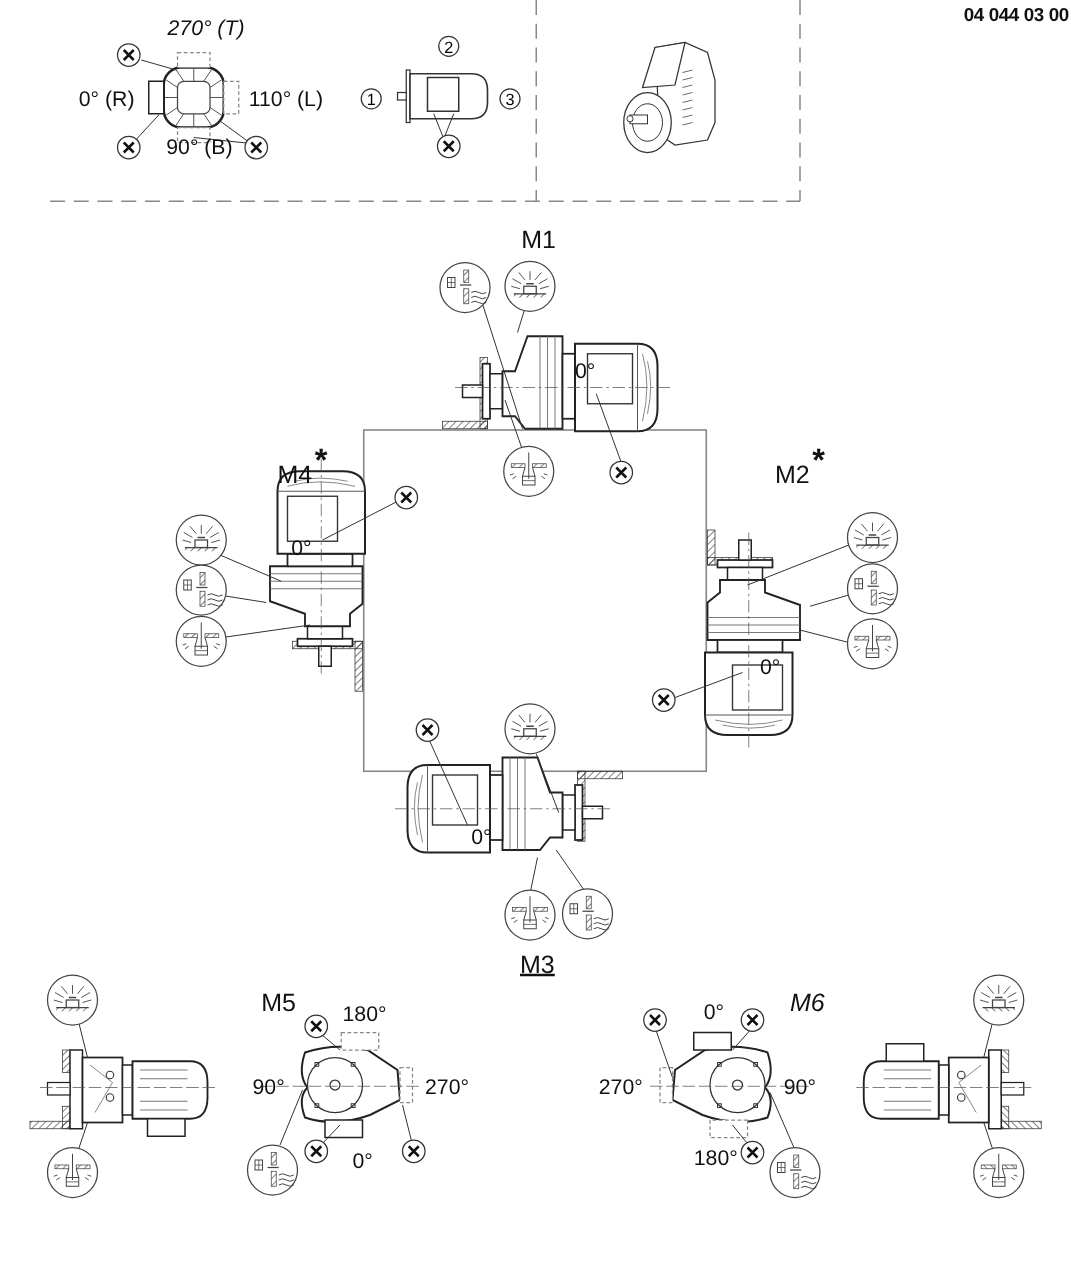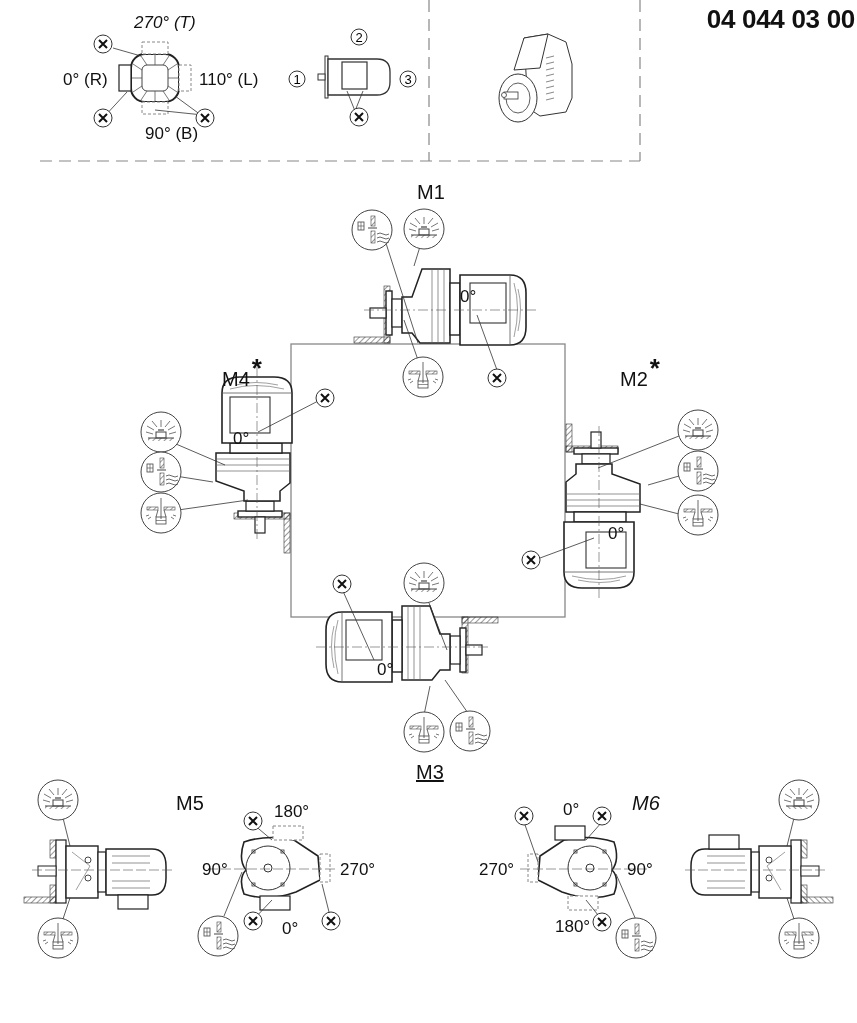--- a/index.html
+++ b/index.html
@@ -1,19 +1,19 @@
 <!DOCTYPE html>
 <html><head>
 <meta charset="utf-8">
 <style>
   html, body { margin: 0; padding: 0; background: #ffffff; }
   body { width: 857px; height: 1023px; position: relative; overflow: hidden;
          font-family: "Liberation Sans", sans-serif; color: #111; }
   #stage { position: absolute; left: 0; top: 0; width: 857px; height: 1023px; }
-  .doc-number { position: absolute; right: 2px; top: 4px; font-weight: bold; font-size: 26px; letter-spacing: -0.3px; }
+  .doc-number { position: absolute; right: 2px; top: 4px; font-weight: bold; font-size: 15px; letter-spacing: -0.3px; }
   .lbl { position: absolute; font-size: 17px; white-space: nowrap; }
   .mlbl { position: absolute; font-size: 20px; white-space: nowrap; }
   .star { font-size: 26px; font-weight: bold; position: relative; top: -9px; margin-left: 2px; }
   .deg { position: absolute; font-size: 17px; }
   svg text { font-family: "Liberation Sans", sans-serif; }
 </style>
 </head>
 <body>
 
 <div id="stage">
@@ -327,32 +327,32 @@
       <use href="#sym-drain" x="58" y="938"></use>
     </g>
   </svg>
 
   
   <div class="doc-number">04 044 03 00</div>
 
   <div class="lbl" style="left:134px; top:13px;font-style:italic;">270° (T)</div>
   <div class="lbl" style="left:63px; top:70px;">0° (R)</div>
   <div class="lbl" style="left:199px; top:70px;">110° (L)</div>
-  <div class="lbl" style="left:133px; top:124px;margin-left:12px;">90° (B)</div>
+  <div class="lbl" style="left:133px; top:108px;">90° (B)</div>
 
   
   <div class="mlbl" style="left:417px; top:181px;">M1</div>
   <div class="mlbl" style="left:592px; top:362px;margin-left:28px;">
     <span>M2</span><span class="star">*</span>
   </div>
   <div class="mlbl" style="left:416px; top:761px;text-decoration:underline;">M3</div>
   <div class="mlbl" style="left:222px; top:362px;">
     <span>M4</span><span class="star">*</span>
   </div>
-  <div class="mlbl" style="left:176px; top:792px;">M5</div>
+  <div class="mlbl" style="left:209px; top:792px;">M5</div>
   <div class="mlbl" style="left:632px; top:792px;font-style:italic;">M6</div>
 
   
   <div class="deg" style="left:460px; top:287px;">0°</div>
   <div class="deg" style="left:608px; top:524px;">0°</div>
   <div class="deg" style="left:377px; top:660px;">0°</div>
   <div class="deg" style="left:233px; top:429px;">0°</div>
 
   
   <div class="lbl" style="left:274px; top:802px;">180°</div>

